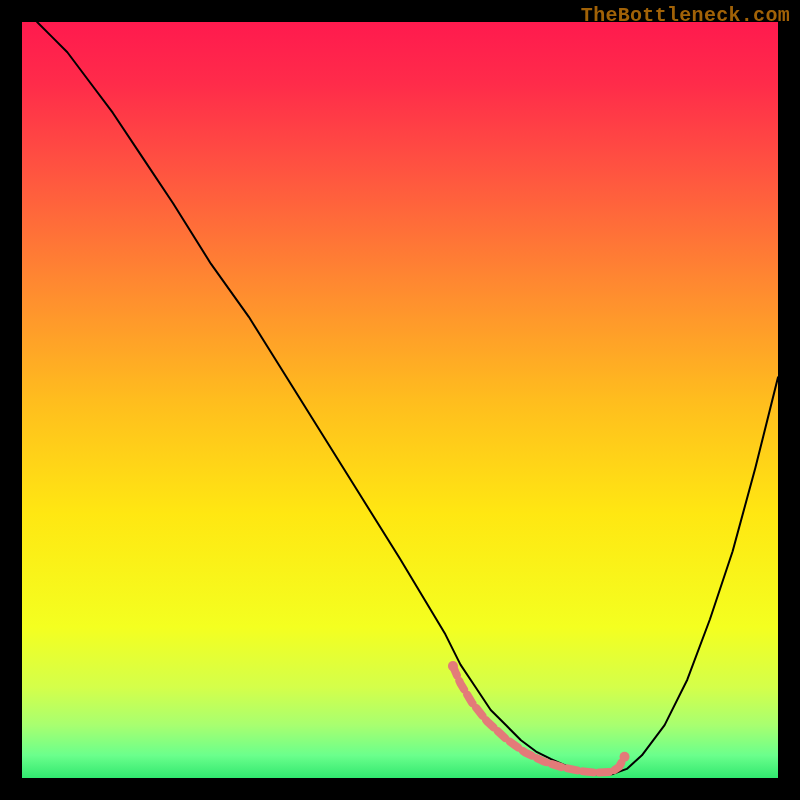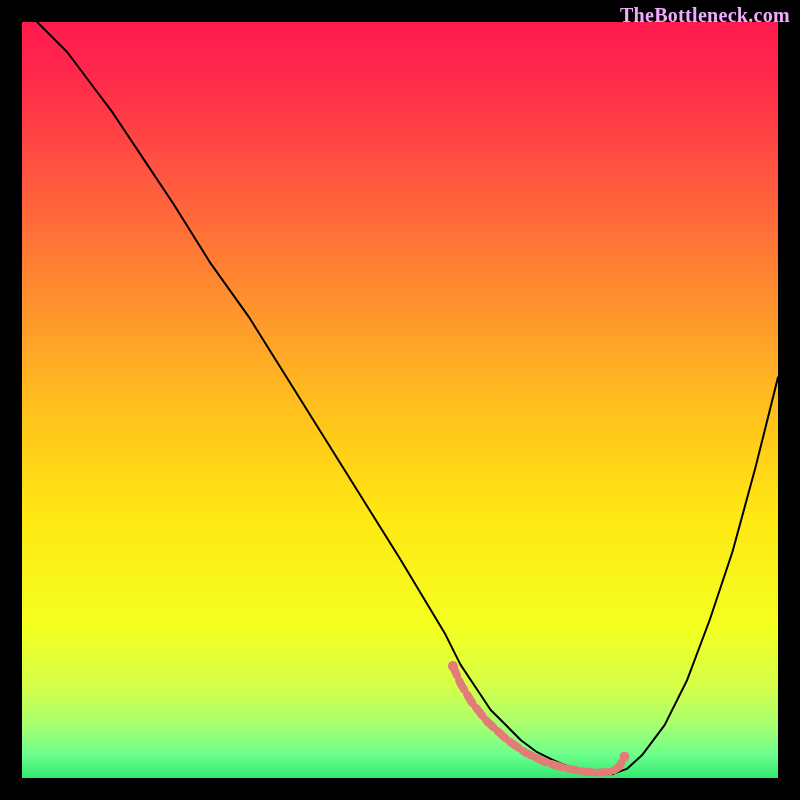--- a/index.html
+++ b/index.html
@@ -1,23 +1,23 @@
 <!DOCTYPE html>
 <html><head>
 <meta charset="utf-8">
 <style>
   * { margin: 0; padding: 0; box-sizing: border-box; }
   html, body { width: 800px; height: 800px; background: #000; overflow: hidden; }
   .wrap { position: relative; width: 800px; height: 800px; background: #000; }
   .attribution {
     position: absolute;
     top: 4px; right: 10px;
-    font-family: Liberation Serif, serif;
+    font-family: Liberation Mono, monospace;
     font-size: 20px;
-    color: #f0abfc;
+    color: #a16207;
     font-weight: 600;
     letter-spacing: 0.3px;
   }
   svg.plot {
     position: absolute;
     left: 22px; top: 22px;
     width: 756px; height: 756px;
     display: block;
   }
 </style>

